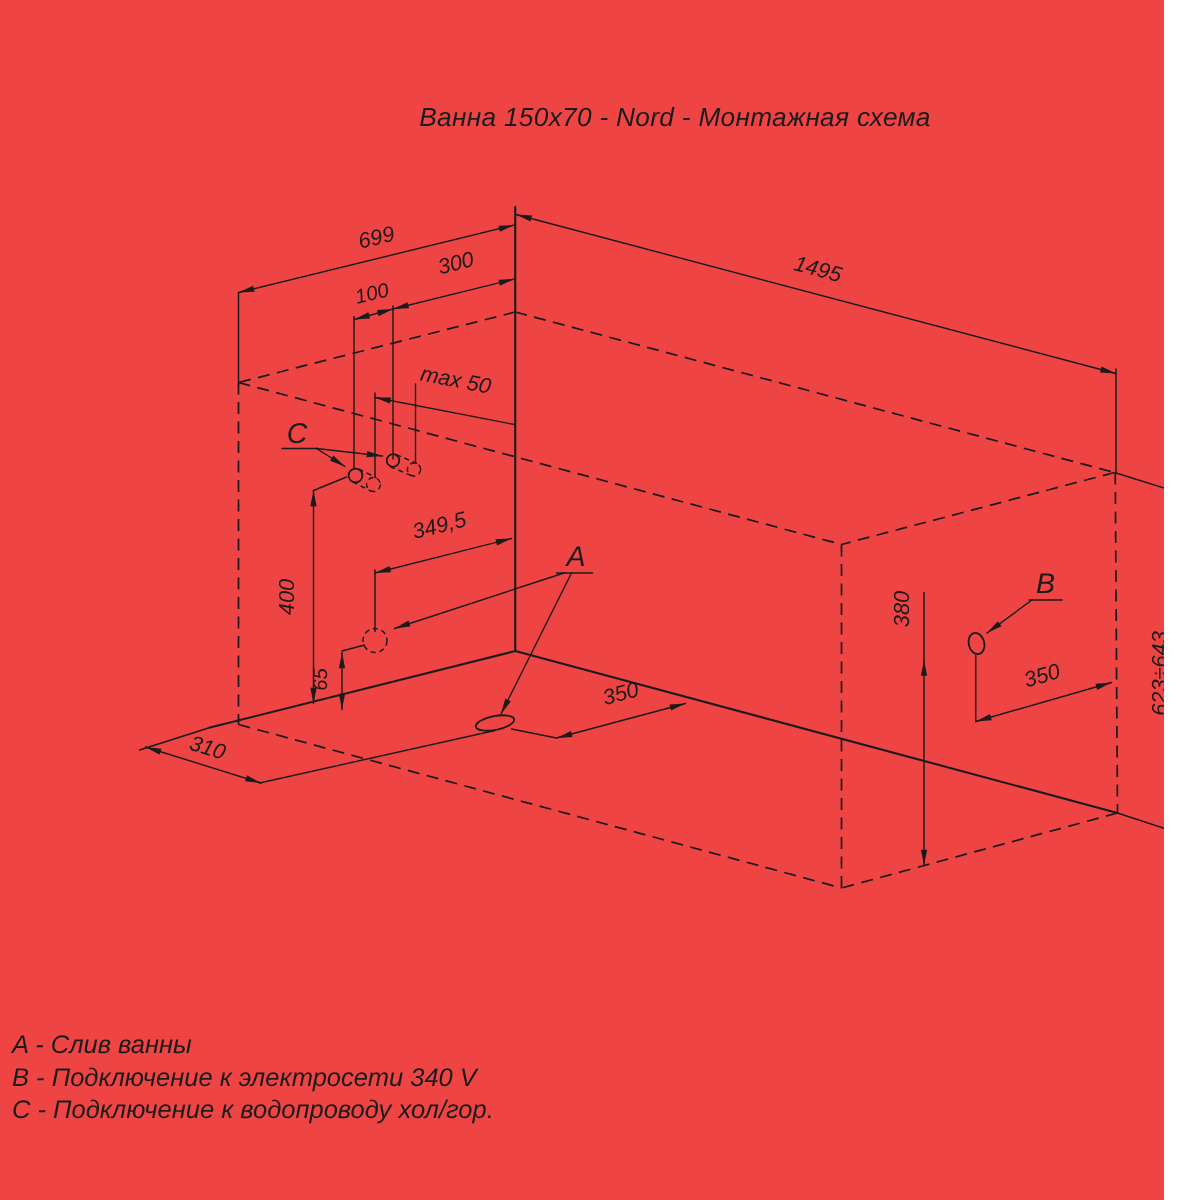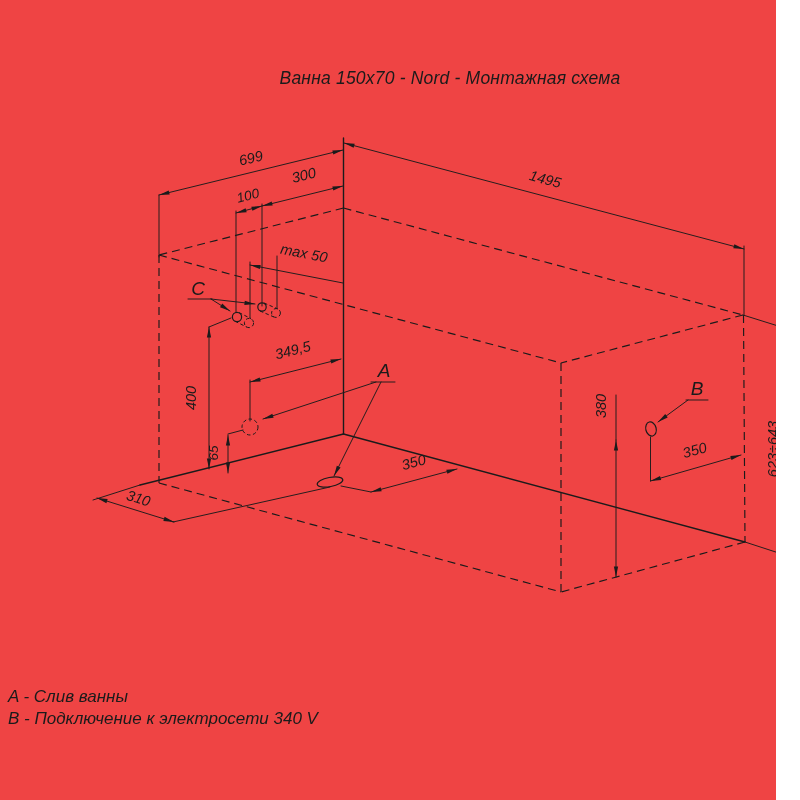--- a/index.html
+++ b/index.html
@@ -179,15 +179,16 @@
       <text class="letter" text-anchor="middle" x="697" y="395">B</text>
       <line class="thin" x1="686" y1="400" x2="708" y2="400"></line>
       <text class="letter" text-anchor="middle" x="198" y="295">C</text>
       <line class="thin" x1="188" y1="299" x2="212" y2="299"></line>
     </g>
   </svg>
 
   <div class="legend">
     <div>A - Слив ванны</div>
     <div>B - Подключение к электросети 340 V</div>
+    <div>C - Подключение к водопроводу хол/гор.</div>
   </div>
 
 </div>
 
 </body></html>

